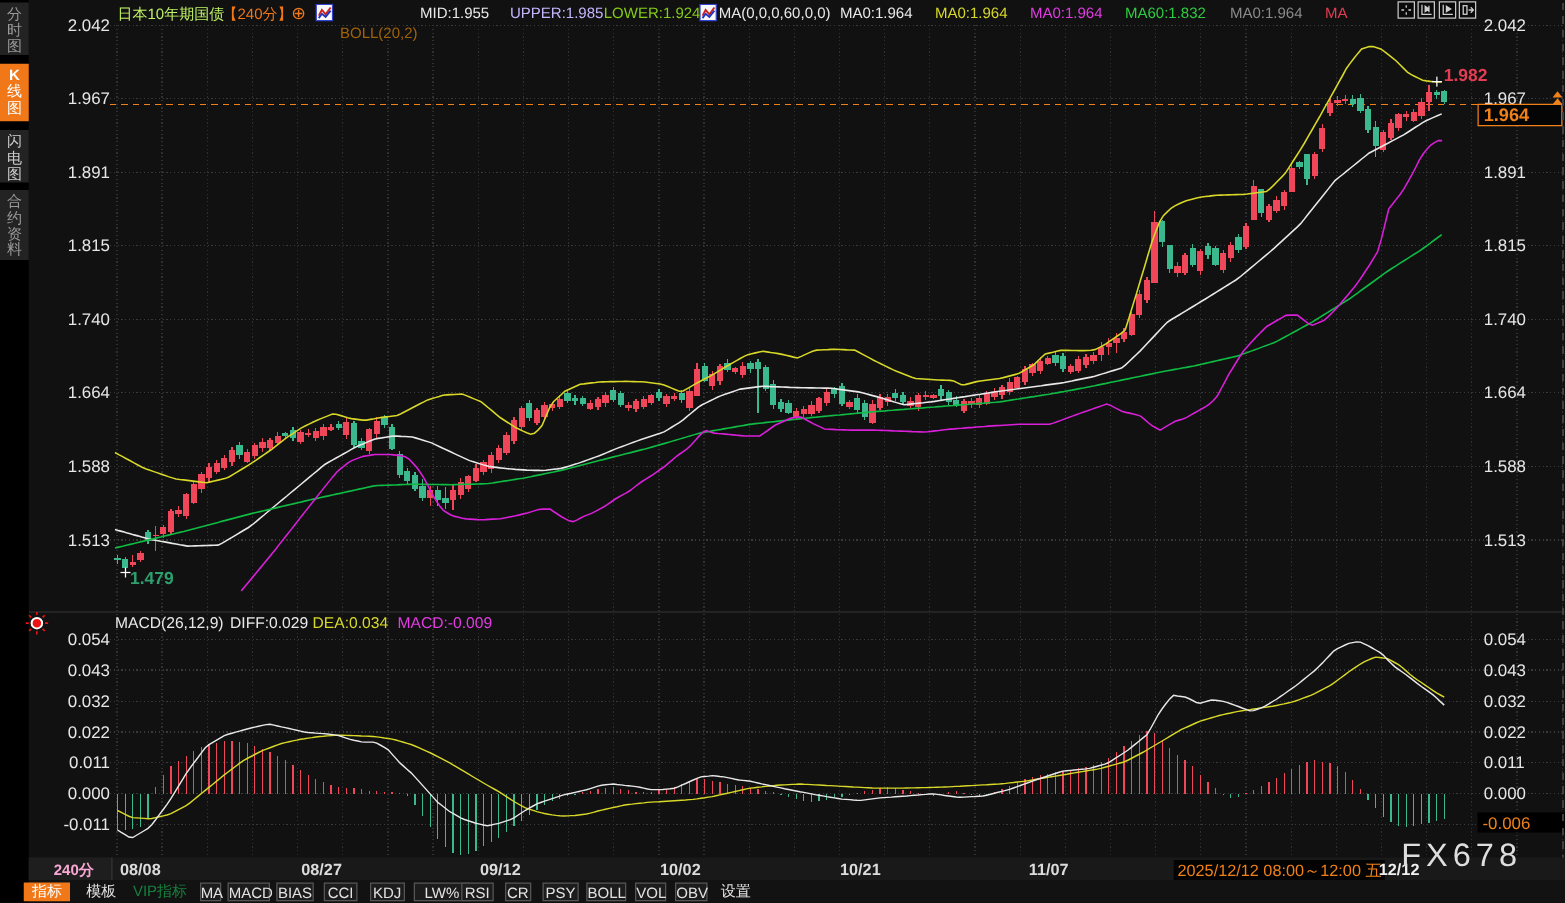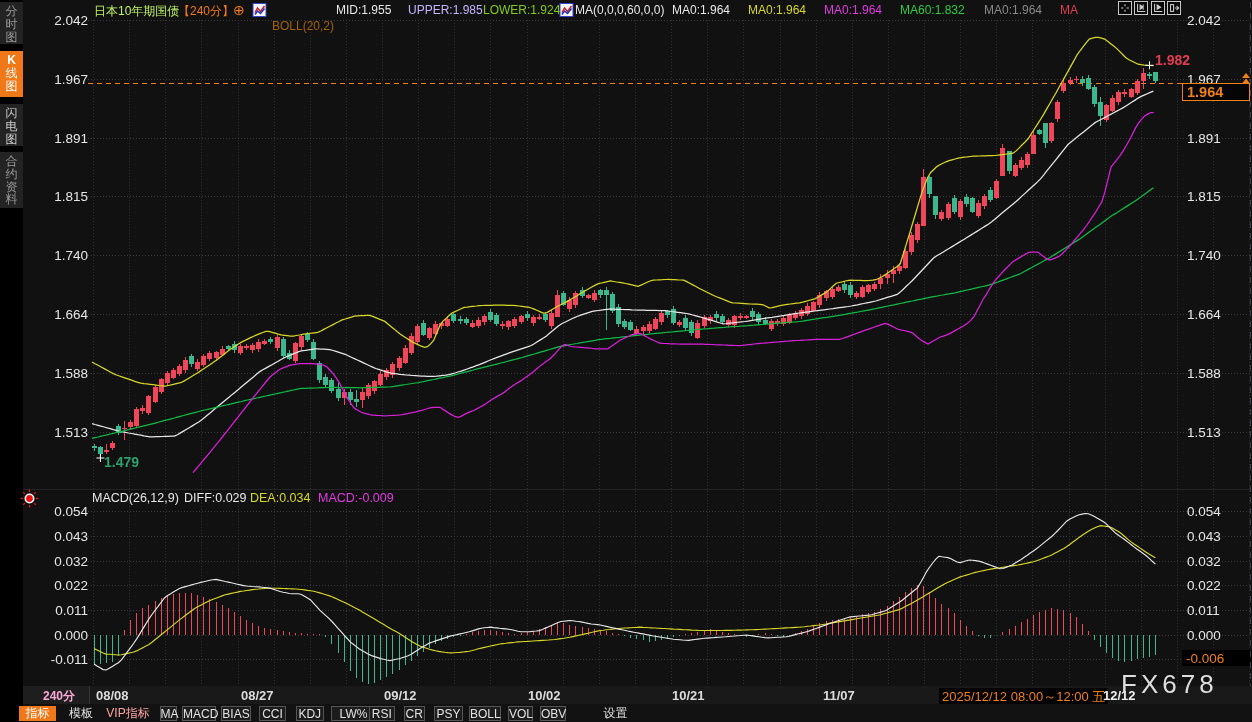--- a/index.html
+++ b/index.html
@@ -767,28 +767,28 @@
 <div class="d" style="left:361px">09/12</div>
 <div class="d" style="left:505px">10/02</div>
 <div class="d" style="left:649px">10/21</div>
 <div class="d" style="left:800px">11/07</div>
 <div class="d" style="left:916px;color:#f08018;font-weight:normal;background:#030303;padding:0 3px">2025/12/12 08:00～12:00 五</div>
 <div class="d" style="left:1080px;color:#f0f0f0">12/12</div>
 </div>
 <div class="tbar">
 <div class="btn2" style="left:-4px;width:37px;background:#f07818;color:#fff">指标</div>
 <div class="btn2" style="left:39px;width:38px">模板</div>
-<div class="btn2" style="left:82px;width:46px;color:#fca5a5">VIP指标</div>
+<div class="btn2" style="left:82px;width:46px;color:#15803d">VIP指标</div>
 <div class="btn" style="left:136.5px;width:17px">MA</div>
 <div class="btn" style="left:159px;width:33.5px">MACD</div>
 <div class="btn" style="left:198px;width:30px">BIAS</div>
 <div class="btn" style="left:236px;width:27px">CCI</div>
 <div class="btn" style="left:273px;width:27.5px">KDJ</div>
 <div class="btn" style="left:308px;width:45px">LW%</div>
 <div class="btn" style="left:346px;width:25.5px">RSI</div>
 <div class="btn" style="left:381px;width:20.5px">CR</div>
 <div class="btn" style="left:411px;width:29px">PSY</div>
 <div class="btn" style="left:446px;width:31.5px">BOLL</div>
 <div class="btn" style="left:485px;width:24.5px">VOL</div>
 <div class="btn" style="left:517px;width:26px">OBV</div>
-<div class="btn2" style="left:578px;width:29px">设置</div>
+<div class="btn2" style="left:551px;width:29px">设置</div>
 </div>
 <div class="wm">FX678</div>
 </div>
 </body></html>

